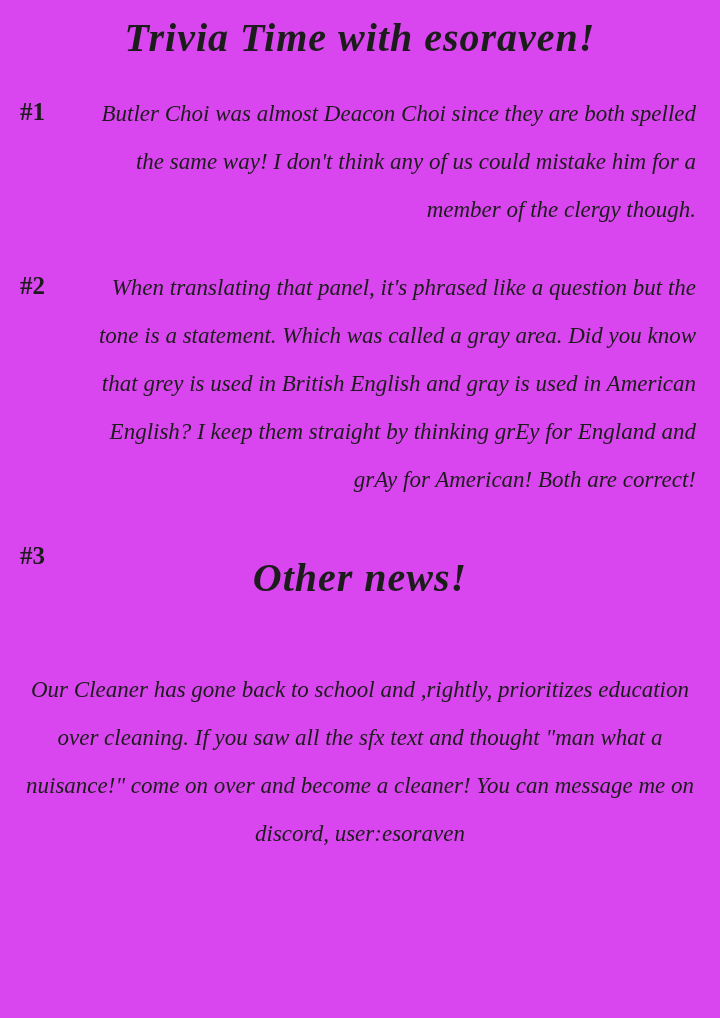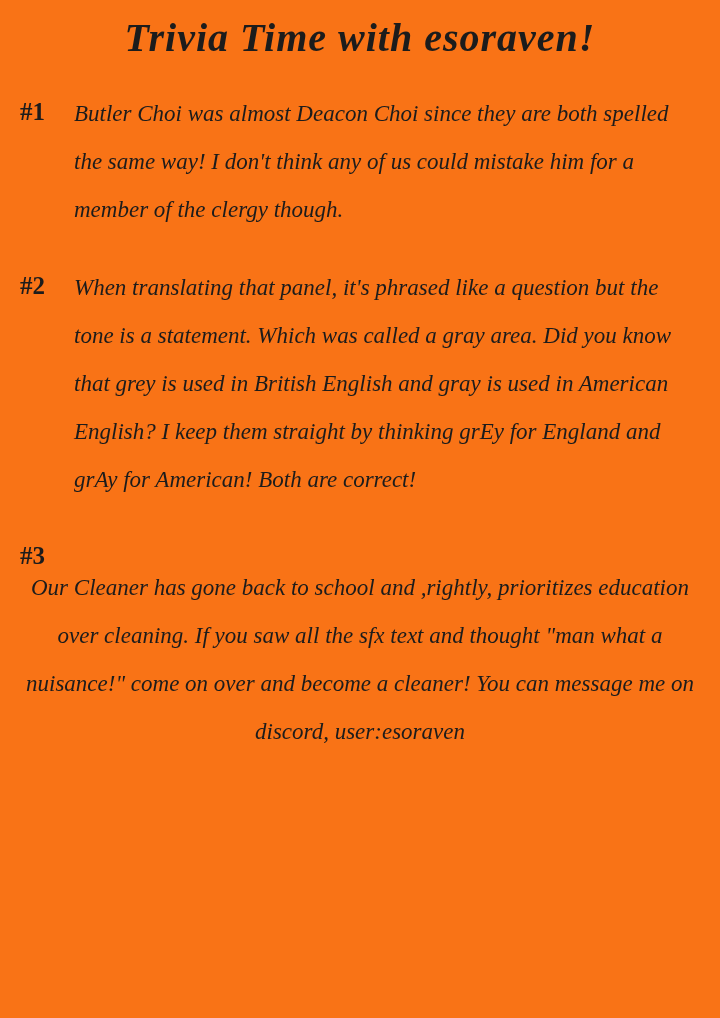--- a/index.html
+++ b/index.html
@@ -2,21 +2,21 @@
 <html><head>
 <meta charset="utf-8">
 <style>
   * { margin: 0; padding: 0; box-sizing: border-box; }
   html, body { background: #ffffff; }
   .page {
     position: relative;
     width: 720px;
     height: 1018px;
     margin: 0 auto;
-    background: #f97316;
+    background: #d946ef;
     color: #1c1c1c;
     font-family: "Liberation Serif", serif;
     font-style: italic;
     overflow: hidden;
   }
   .doc-title {
     padding-top: 12px;
     text-align: center;
     font-size: 40px;
     font-weight: bold;
@@ -31,21 +31,21 @@
   }
   .trivia-number {
     position: absolute;
     left: 20px;
     top: 8px;
     font-size: 25px;
     font-weight: bold;
     font-style: normal;
   }
   .trivia-text {
-    text-align: left;
+    text-align: right;
     font-size: 23px;
     line-height: 48px;
   }
   .other-news-heading {
     margin-top: 46px;
     text-align: center;
     font-size: 40px;
     font-weight: bold;
     line-height: 1.4;
     letter-spacing: 1px;
@@ -76,16 +76,17 @@
       <span class="trivia-number">#2</span>
       <p class="trivia-text">When translating that panel, it's phrased like a question but the tone is a statement. Which was called a gray area. Did you know that grey is used in British English and gray is used in American English? I keep them straight by thinking grEy for England and grAy for American! Both are correct!</p>
     </div>
 
     <div class="trivia-item">
       <span class="trivia-number">#3</span>
     </div>
 
   </div>
 
+  <h2 class="other-news-heading">Other news!</h2>
 
   <p class="other-news-text">Our Cleaner has gone back to school and ,rightly, prioritizes education over cleaning. If you saw all the sfx text and thought "man what a nuisance!" come on over and become a cleaner! You can message me on discord, user:esoraven</p>
 
 </div>
 
 </body></html>

